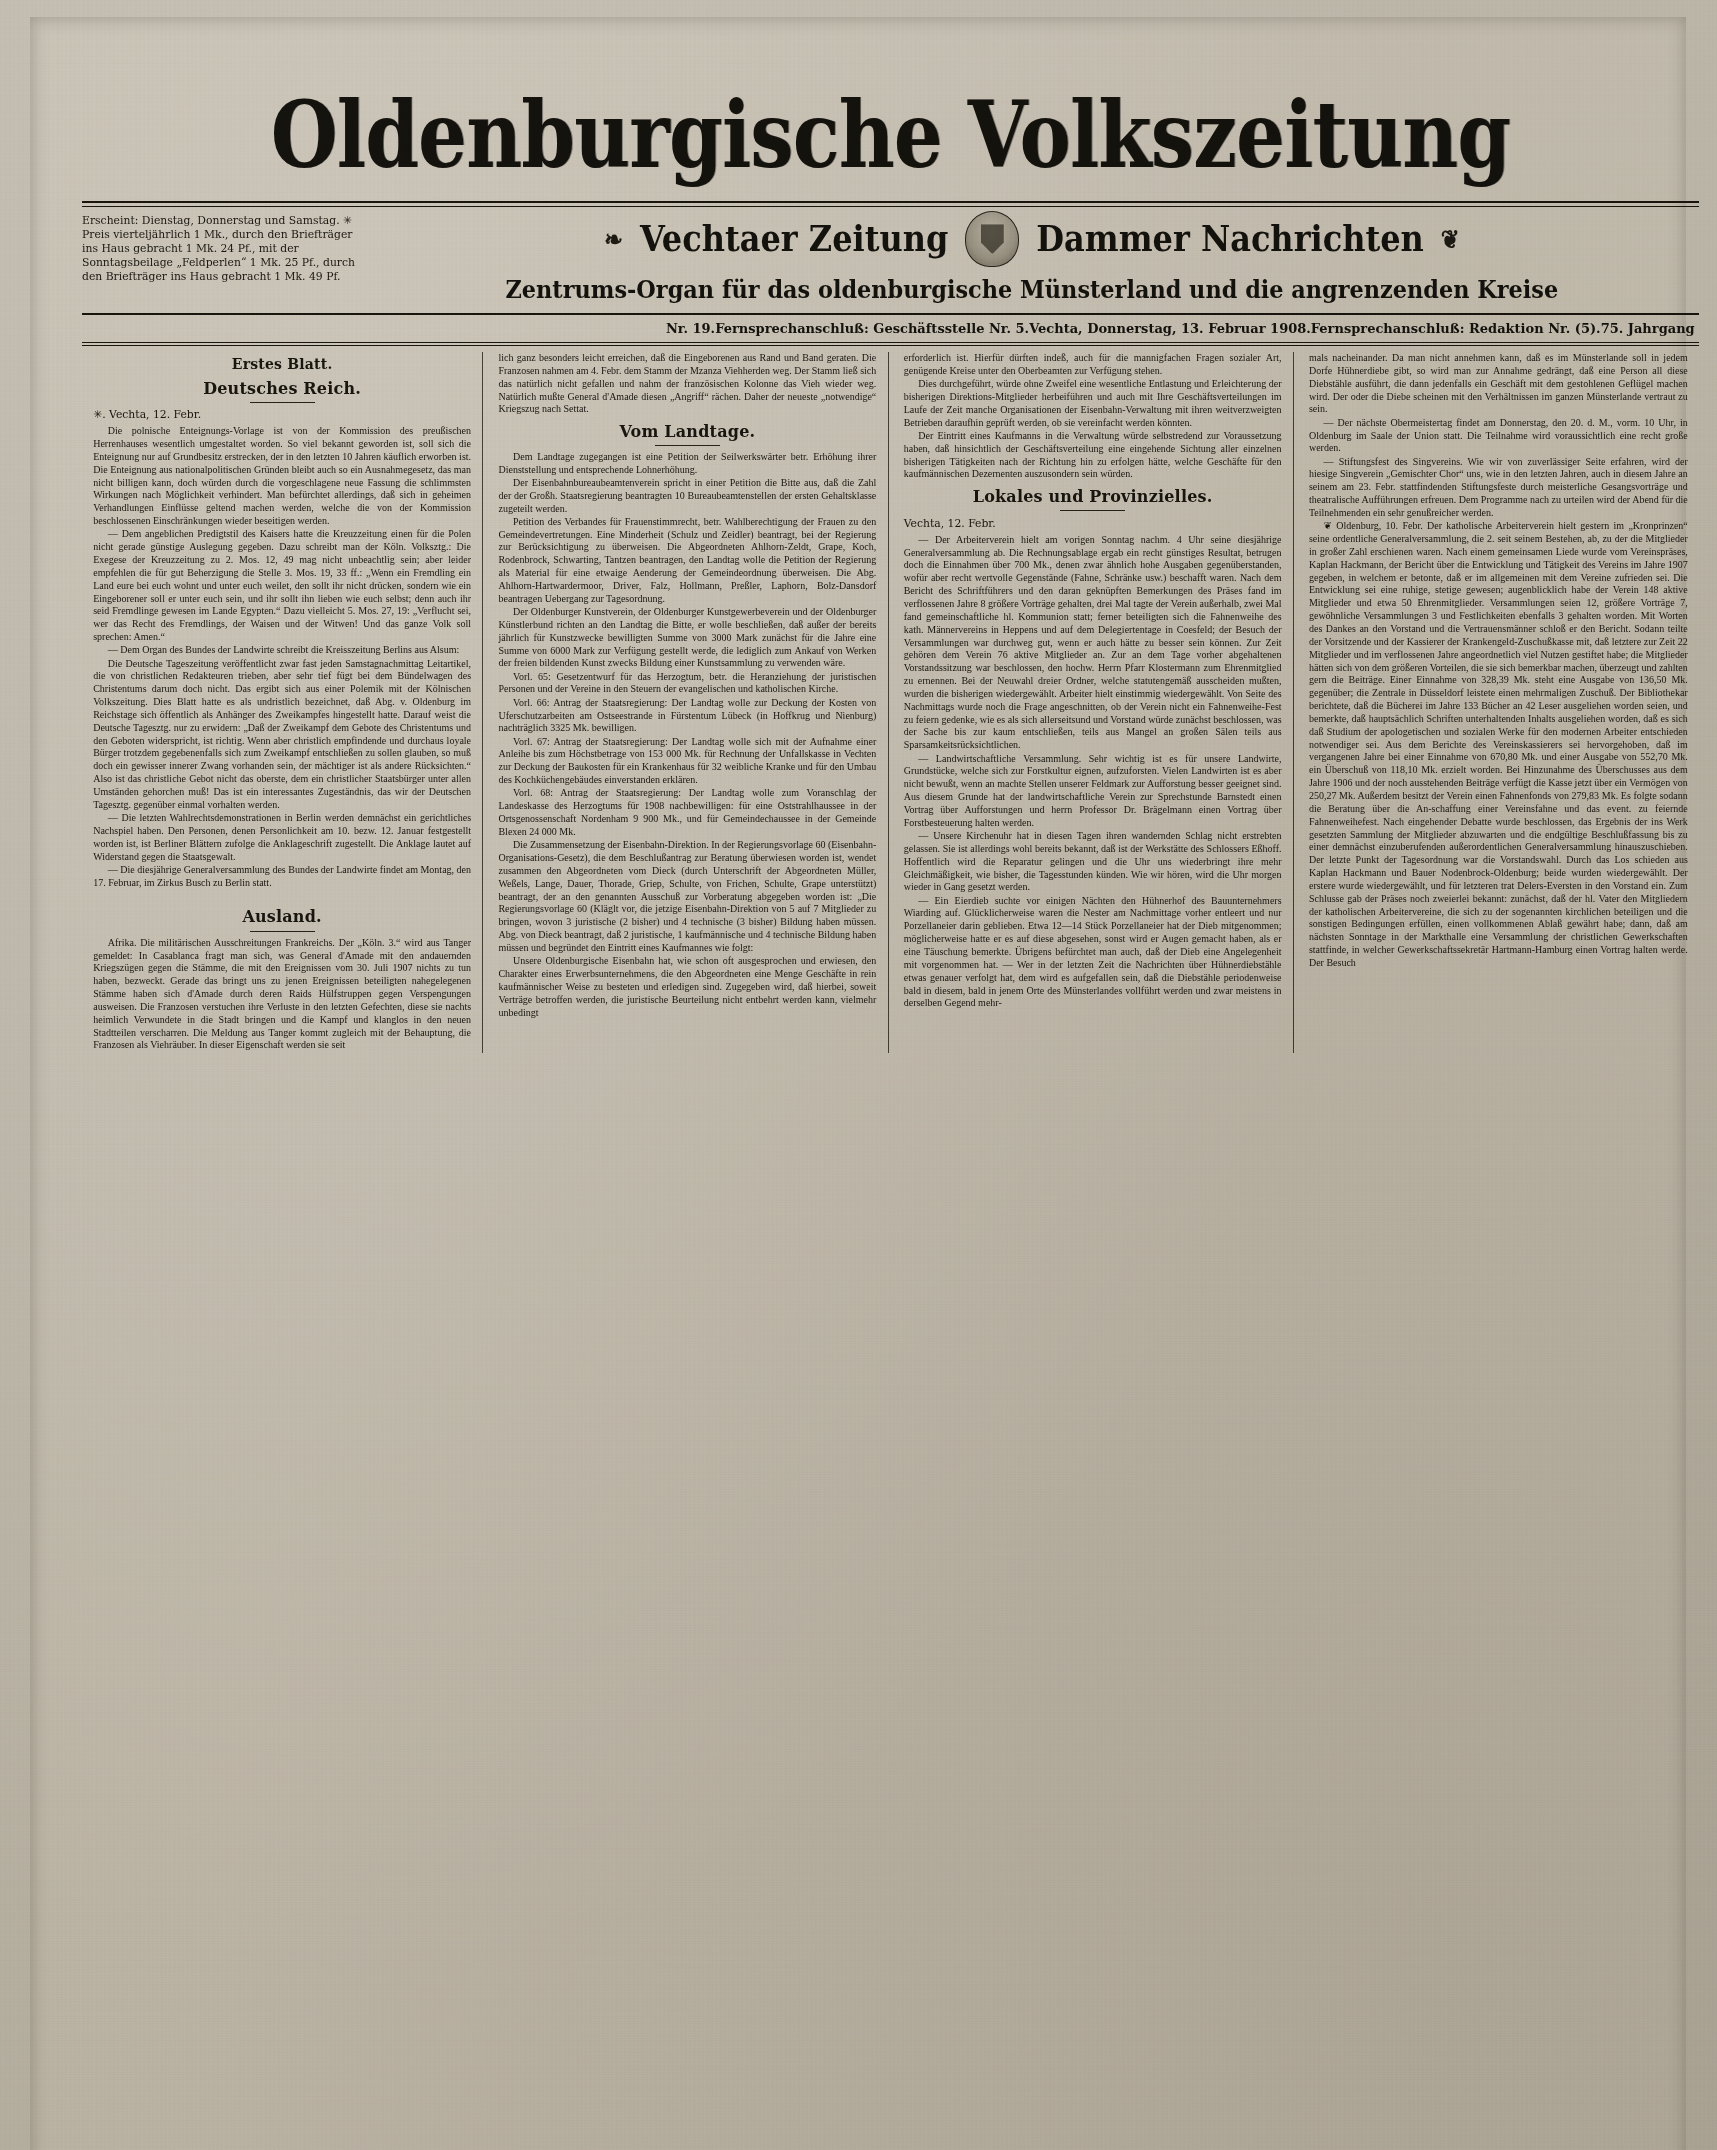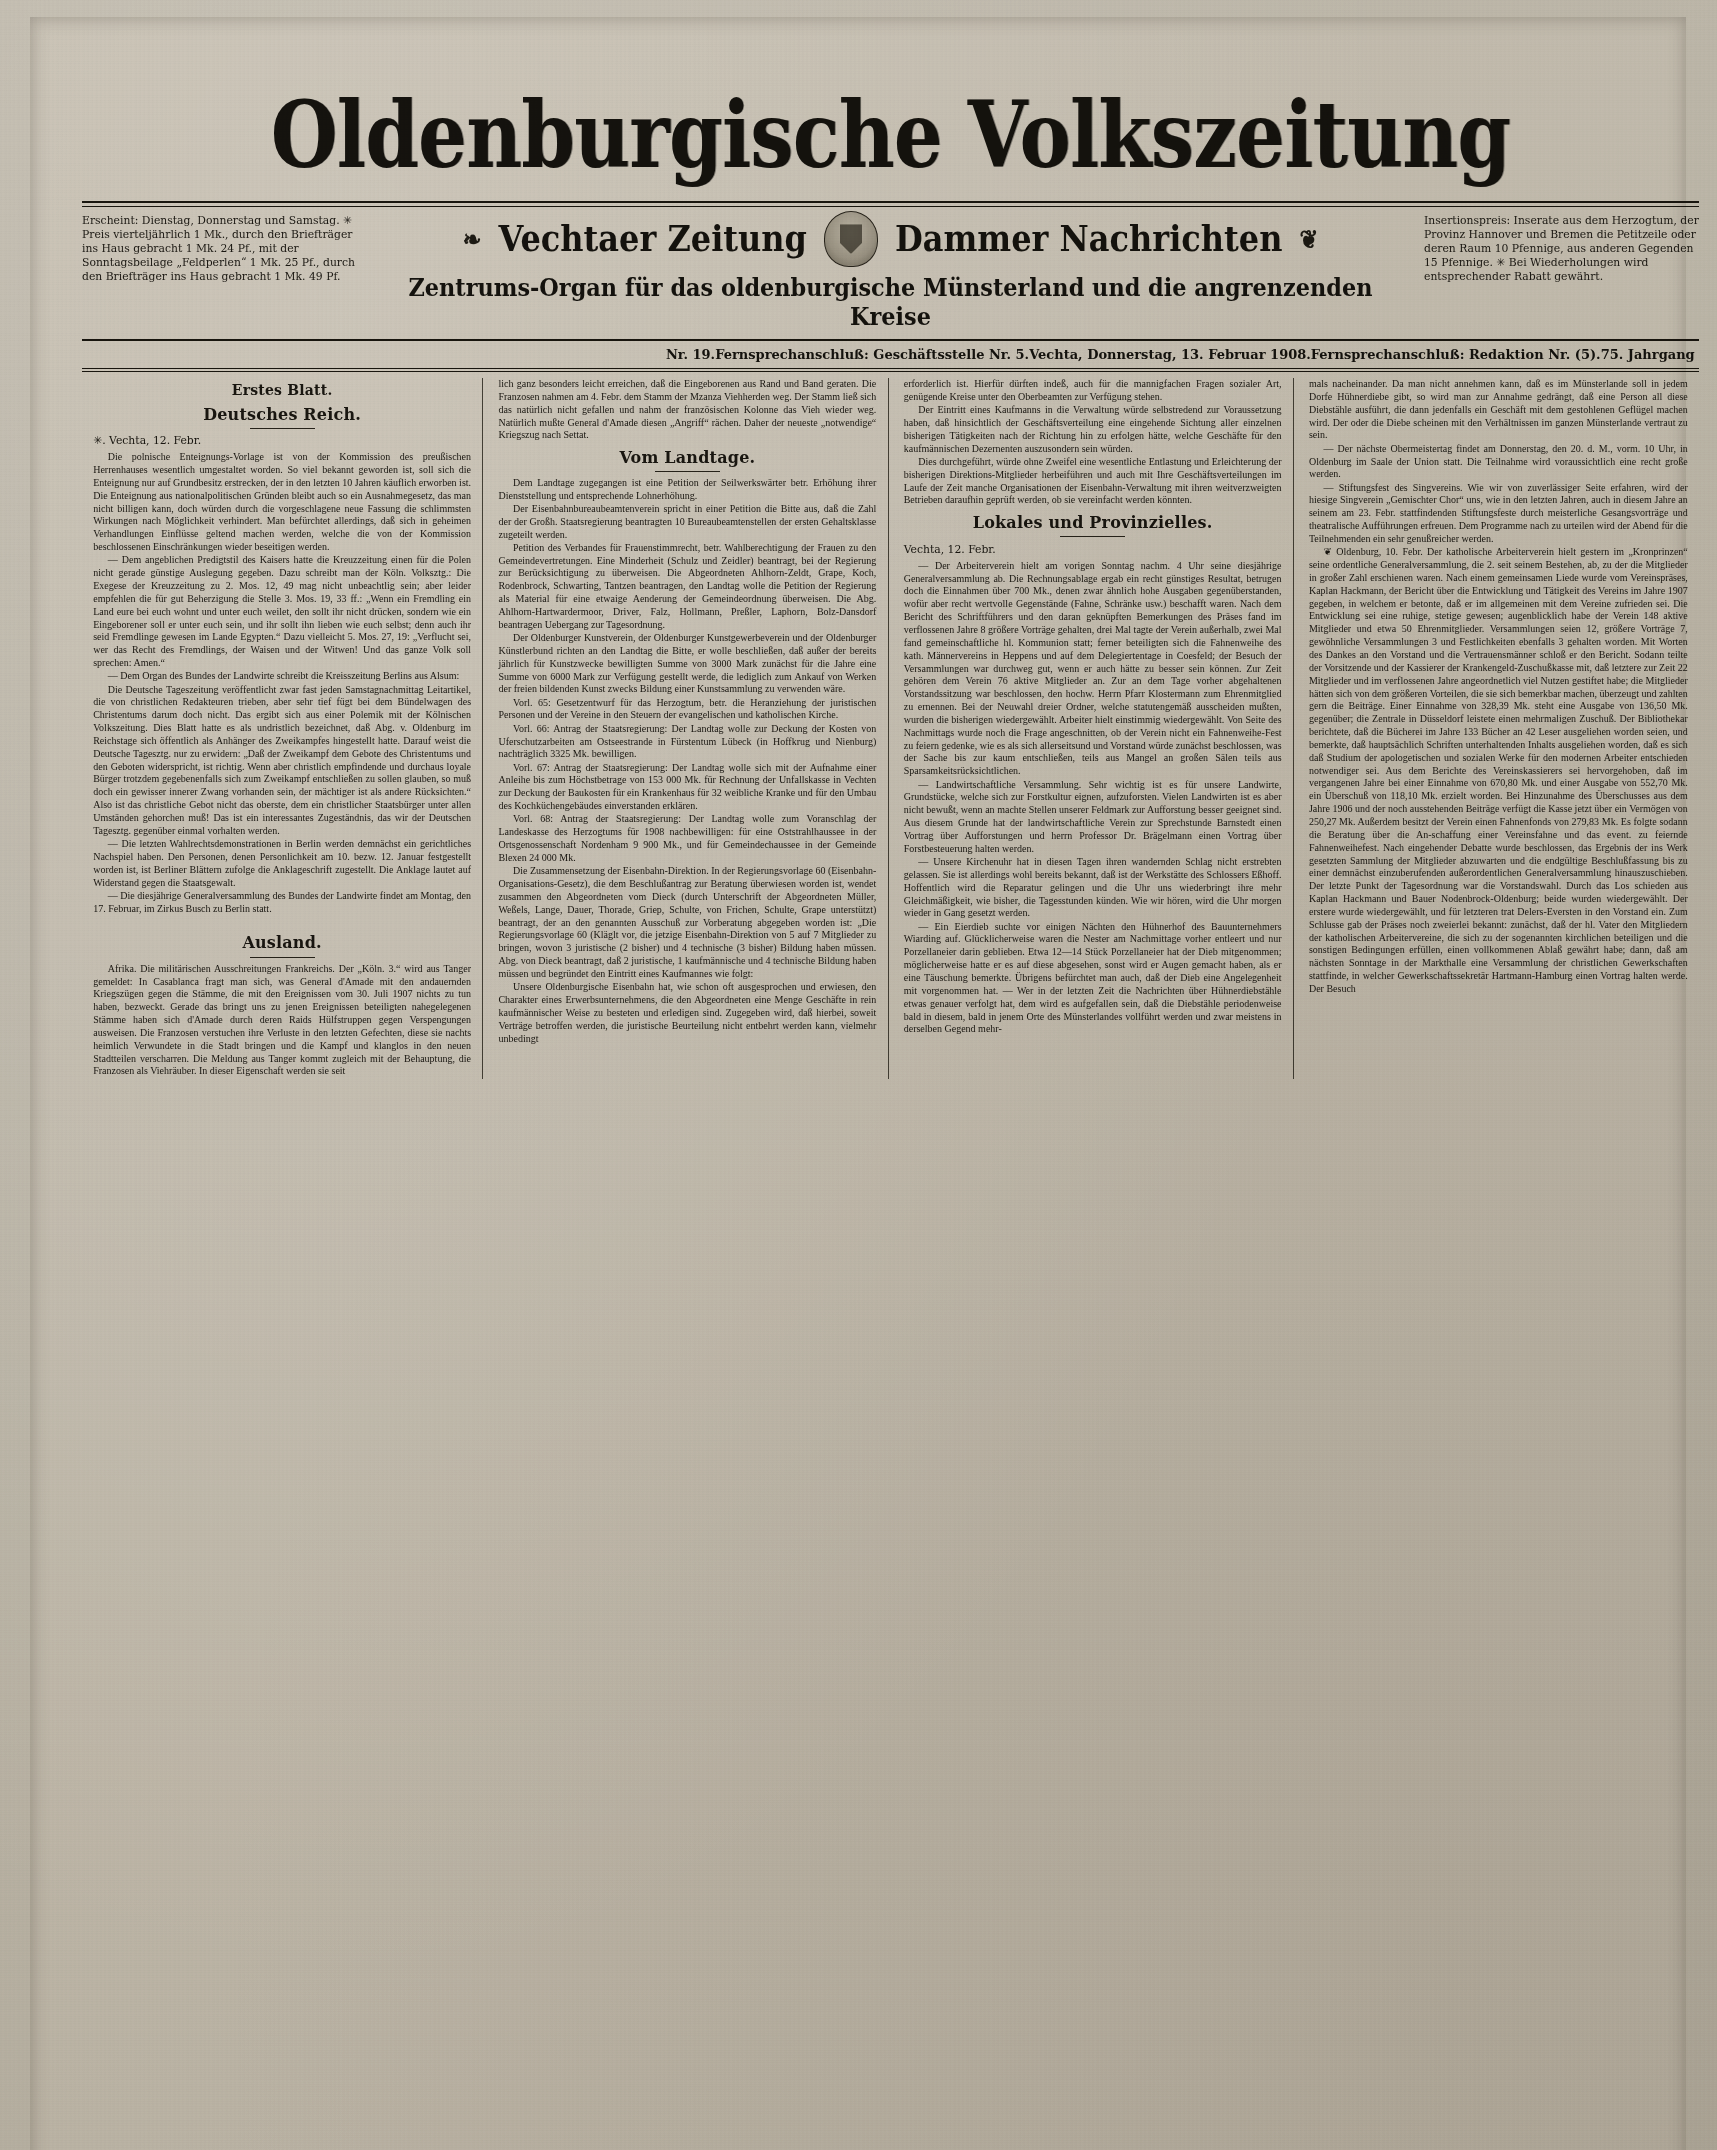--- a/index.html
+++ b/index.html
@@ -220,21 +220,20 @@
         <div class="mast-center">
           <div class="subtitles">
             <span class="orn">❧</span>
             <span class="blur">Vechtaer Zeitung</span>
             <span class="crest"></span>
             <span class="blur">Dammer Nachrichten</span>
             <span class="orn">❦</span>
           </div>
           <div class="tagline blur">Zentrums-Organ für das oldenburgische Münsterland und die angrenzenden Kreise</div>
         </div>
-        <div class="mast-col-right blur">Insertionspreis: Inserate aus dem Herzogtum, der Provinz Hannover und Bremen die Petitzeile oder deren Raum 10 Pfennige, aus anderen Gegenden 15 Pfennige. ✳ Bei Wiederholungen wird entsprechender Rabatt gewährt.</div>
       </div>
 
       <div class="masthead-rule" style="margin-top:11.2px"></div>
 
       <div class="issue-bar">
         <span>Nr. 19.</span>
         <span>Fernsprechanschluß: Geschäftsstelle Nr. 5.</span>
         <span>Vechta, Donnerstag, 13. Februar 1908.</span>
         <span>Fernsprechanschluß: Redaktion Nr. (5).</span>
         <span>75. Jahrgang</span>
@@ -271,22 +270,22 @@
           <p>Vorl. 65: Gesetzentwurf für das Herzogtum, betr. die Heranziehung der juristischen Personen und der Vereine in den Steuern der evangelischen und katholischen Kirche.</p>
           <p>Vorl. 66: Antrag der Staatsregierung: Der Landtag wolle zur Deckung der Kosten von Uferschutzarbeiten am Ostseestrande in Fürstentum Lübeck (in Hoffkrug und Nienburg) nachträglich 3325 Mk. bewilligen.</p>
           <p>Vorl. 67: Antrag der Staatsregierung: Der Landtag wolle sich mit der Aufnahme einer Anleihe bis zum Höchstbetrage von 153 000 Mk. für Rechnung der Unfallskasse in Vechten zur Deckung der Baukosten für ein Krankenhaus für 32 weibliche Kranke und für den Umbau des Kochküchengebäudes einverstanden erklären.</p>
           <p>Vorl. 68: Antrag der Staatsregierung: Der Landtag wolle zum Voranschlag der Landeskasse des Herzogtums für 1908 nachbewilligen: für eine Oststrahlhaussee in der Ortsgenossenschaft Nordenham 9 900 Mk., und für Gemeindechaussee in der Gemeinde Blexen 24 000 Mk.</p>
           <p>Die Zusammensetzung der Eisenbahn-Direktion. In der Regierungsvorlage 60 (Eisenbahn-Organisations-Gesetz), die dem Beschlußantrag zur Beratung überwiesen worden ist, wendet zusammen den Abgeordneten vom Dieck (durch Unterschrift der Abgeordneten Müller, Weßels, Lange, Dauer, Thorade, Griep, Schulte, von Frichen, Schulte, Grape unterstützt) beantragt, der an den genannten Ausschuß zur Vorberatung abgegeben worden ist: „Die Regierungsvorlage 60 (Kläglt vor, die jetzige Eisenbahn-Direktion von 5 auf 7 Mitglieder zu bringen, wovon 3 juristische (2 bisher) und 4 technische (3 bisher) Bildung haben müssen. Abg. von Dieck beantragt, daß 2 juristische, 1 kaufmännische und 4 technische Bildung haben müssen und begründet den Eintritt eines Kaufmannes wie folgt:</p>
           <p>Unsere Oldenburgische Eisenbahn hat, wie schon oft ausgesprochen und erwiesen, den Charakter eines Erwerbsunternehmens, die den Abgeordneten eine Menge Geschäfte in rein kaufmännischer Weise zu besteten und erledigen sind. Zugegeben wird, daß hierbei, soweit Verträge betroffen werden, die juristische Beurteilung nicht entbehrt werden kann, vielmehr unbedingt</p>
         </div>
 
         <div class="col blur">
           <p class="noind">erforderlich ist. Hierfür dürften indeß, auch für die mannigfachen Fragen sozialer Art, genügende Kreise unter den Oberbeamten zur Verfügung stehen.</p>
+          <p>Dies durchgeführt, würde ohne Zweifel eine wesentliche Entlastung und Erleichterung der bisherigen Direktions-Mitglieder herbeiführen und auch mit Ihre Geschäftsverteilungen im Laufe der Zeit manche Organisationen der Eisenbahn-Verwaltung mit ihren weitverzweigten Betrieben daraufhin geprüft werden, ob sie vereinfacht werden könnten.</p>
           <p>Der Eintritt eines Kaufmanns in die Verwaltung würde selbstredend zur Voraussetzung haben, daß hinsichtlich der Geschäftsverteilung eine eingehende Sichtung aller einzelnen bisherigen Tätigkeiten nach der Richtung hin zu erfolgen hätte, welche Geschäfte für den kaufmännischen Dezernenten auszusondern sein würden.</p>
-          <p>Dies durchgeführt, würde ohne Zweifel eine wesentliche Entlastung und Erleichterung der bisherigen Direktions-Mitglieder herbeiführen und auch mit Ihre Geschäftsverteilungen im Laufe der Zeit manche Organisationen der Eisenbahn-Verwaltung mit ihren weitverzweigten Betrieben daraufhin geprüft werden, ob sie vereinfacht werden könnten.</p>
           <div class="head-c small" style="margin-top:6px">Lokales und Provinzielles.</div>
           <div class="head-rule"></div>
           <div class="dateline">Vechta, 12. Febr.</div>
           <p>— Der Arbeiterverein hielt am vorigen Sonntag nachm. 4 Uhr seine diesjährige Generalversammlung ab. Die Rechnungsablage ergab ein recht günstiges Resultat, betrugen doch die Einnahmen über 700 Mk., denen zwar ähnlich hohe Ausgaben gegenüberstanden, wofür aber recht wertvolle Gegenstände (Fahne, Schränke usw.) beschafft waren. Nach dem Bericht des Schriftführers und den daran geknüpften Bemerkungen des Präses fand im verflossenen Jahre 8 größere Vorträge gehalten, drei Mal tagte der Verein außerhalb, zwei Mal fand gemeinschaftliche hl. Kommunion statt; ferner beteiligten sich die Fahnenweihe des kath. Männervereins in Heppens und auf dem Delegiertentage in Coesfeld; der Besuch der Versammlungen war durchweg gut, wenn er auch hätte zu besser sein können. Zur Zeit gehören dem Verein 76 aktive Mitglieder an. Zur an dem Tage vorher abgehaltenen Vorstandssitzung war beschlossen, den hochw. Herrn Pfarr Klostermann zum Ehrenmitglied zu ernennen. Bei der Neuwahl dreier Ordner, welche statutengemäß ausscheiden mußten, wurden die bisherigen wiedergewählt. Arbeiter hielt einstimmig wiedergewählt. Von Seite des Nachmittags wurde noch die Frage angeschnitten, ob der Verein nicht ein Fahnenweihe-Fest zu feiern gedenke, wie es als sich allerseitsund und Vorstand würde zunächst beschlossen, was der Sache bis zur kaum entschließen, teils aus Mangel an großen Sälen teils aus Sparsamkeitsrücksichtlichen.</p>
           <p>— Landwirtschaftliche Versammlung. Sehr wichtig ist es für unsere Landwirte, Grundstücke, welche sich zur Forstkultur eignen, aufzuforsten. Vielen Landwirten ist es aber nicht bewußt, wenn an machte Stellen unserer Feldmark zur Aufforstung besser geeignet sind. Aus diesem Grunde hat der landwirtschaftliche Verein zur Sprechstunde Barnstedt einen Vortrag über Aufforstungen und herrn Professor Dr. Brägelmann einen Vortrag über Forstbesteuerung halten werden.</p>
           <p>— Unsere Kirchenuhr hat in diesen Tagen ihren wandernden Schlag nicht erstrebten gelassen. Sie ist allerdings wohl bereits bekannt, daß ist der Werkstätte des Schlossers Eßhoff. Hoffentlich wird die Reparatur gelingen und die Uhr uns wiederbringt ihre mehr Gleichmäßigkeit, wie bisher, die Tagesstunden künden. Wie wir hören, wird die Uhr morgen wieder in Gang gesetzt werden.</p>
           <p>— Ein Eierdieb suchte vor einigen Nächten den Hühnerhof des Bauunternehmers Wiarding auf. Glücklicherweise waren die Nester am Nachmittage vorher entleert und nur Porzellaneier darin geblieben. Etwa 12—14 Stück Porzellaneier hat der Dieb mitgenommen; möglicherweise hatte er es auf diese abgesehen, sonst wird er Augen gemacht haben, als er eine Täuschung bemerkte. Übrigens befürchtet man auch, daß der Dieb eine Angelegenheit mit vorgenommen hat. — Wer in der letzten Zeit die Nachrichten über Hühnerdiebstähle etwas genauer verfolgt hat, dem wird es aufgefallen sein, daß die Diebstähle periodenweise bald in diesem, bald in jenem Orte des Münsterlandes vollführt werden und zwar meistens in derselben Gegend mehr-</p>
         </div>
 
         <div class="col blur">

